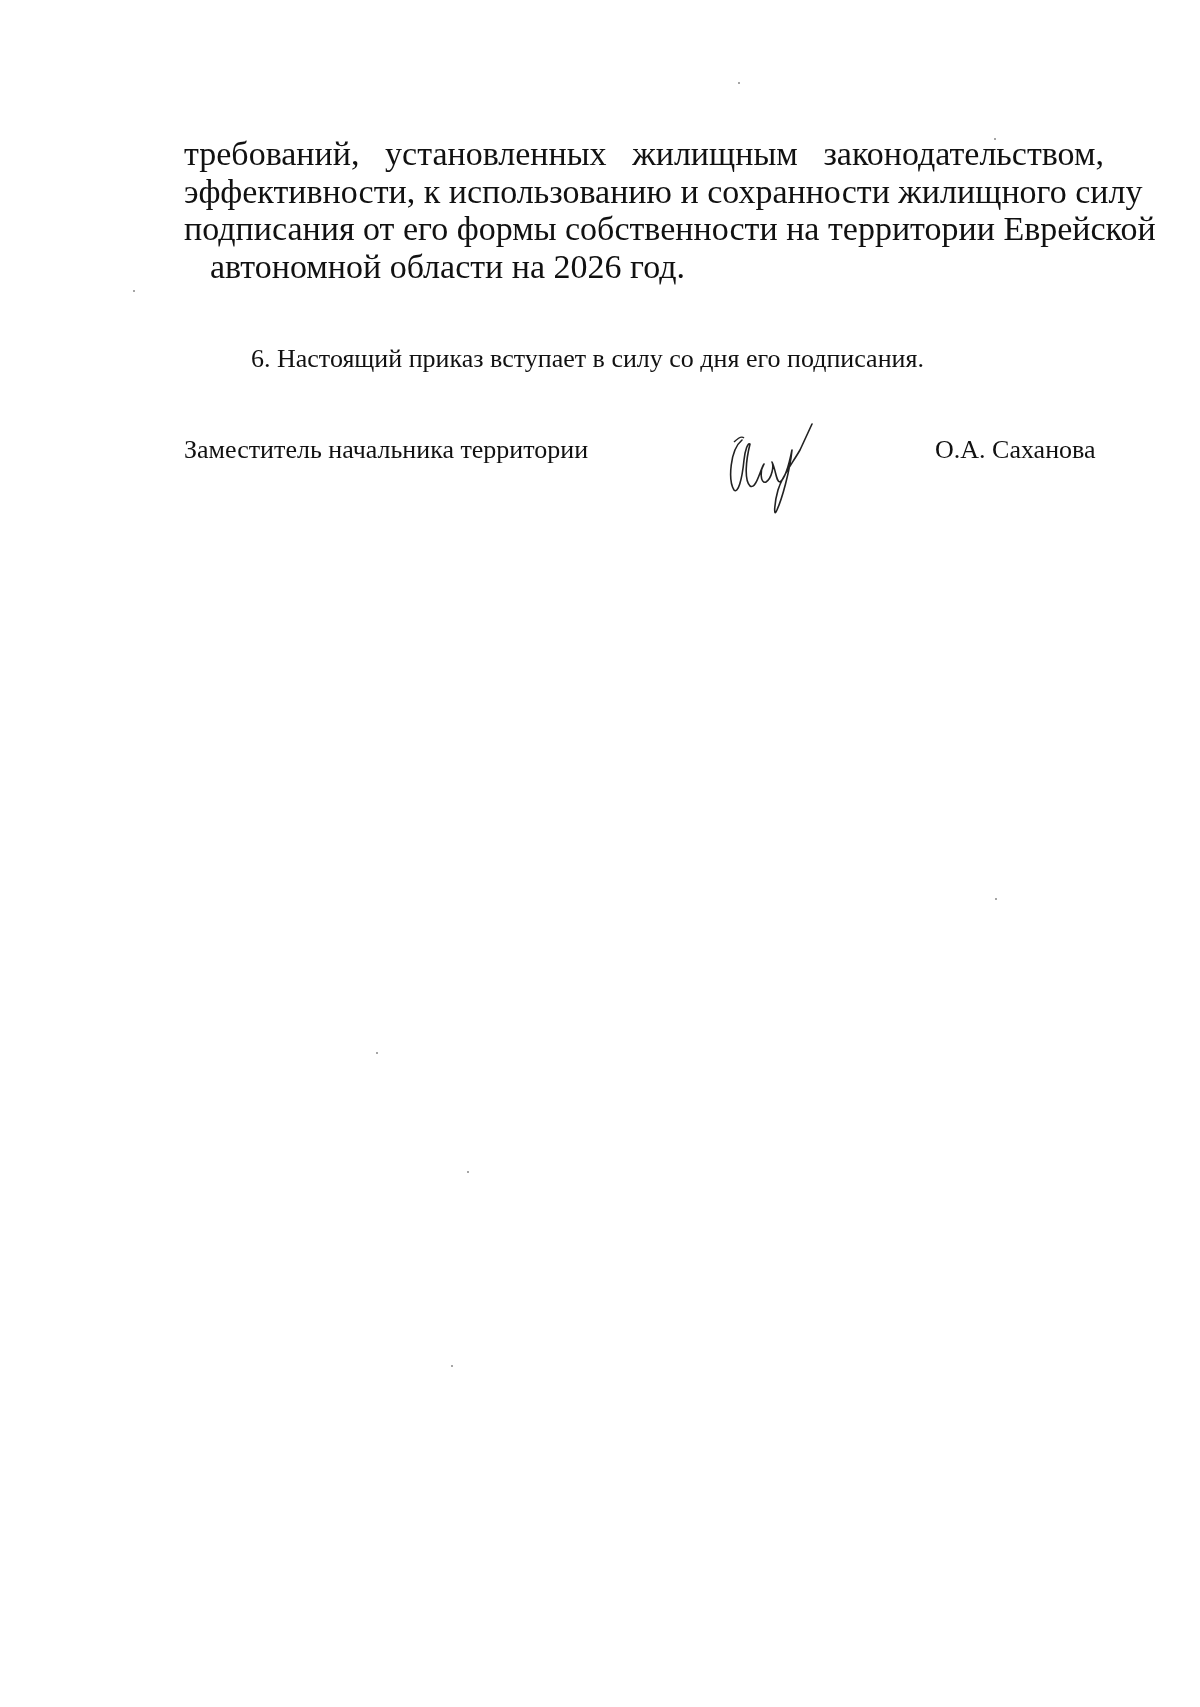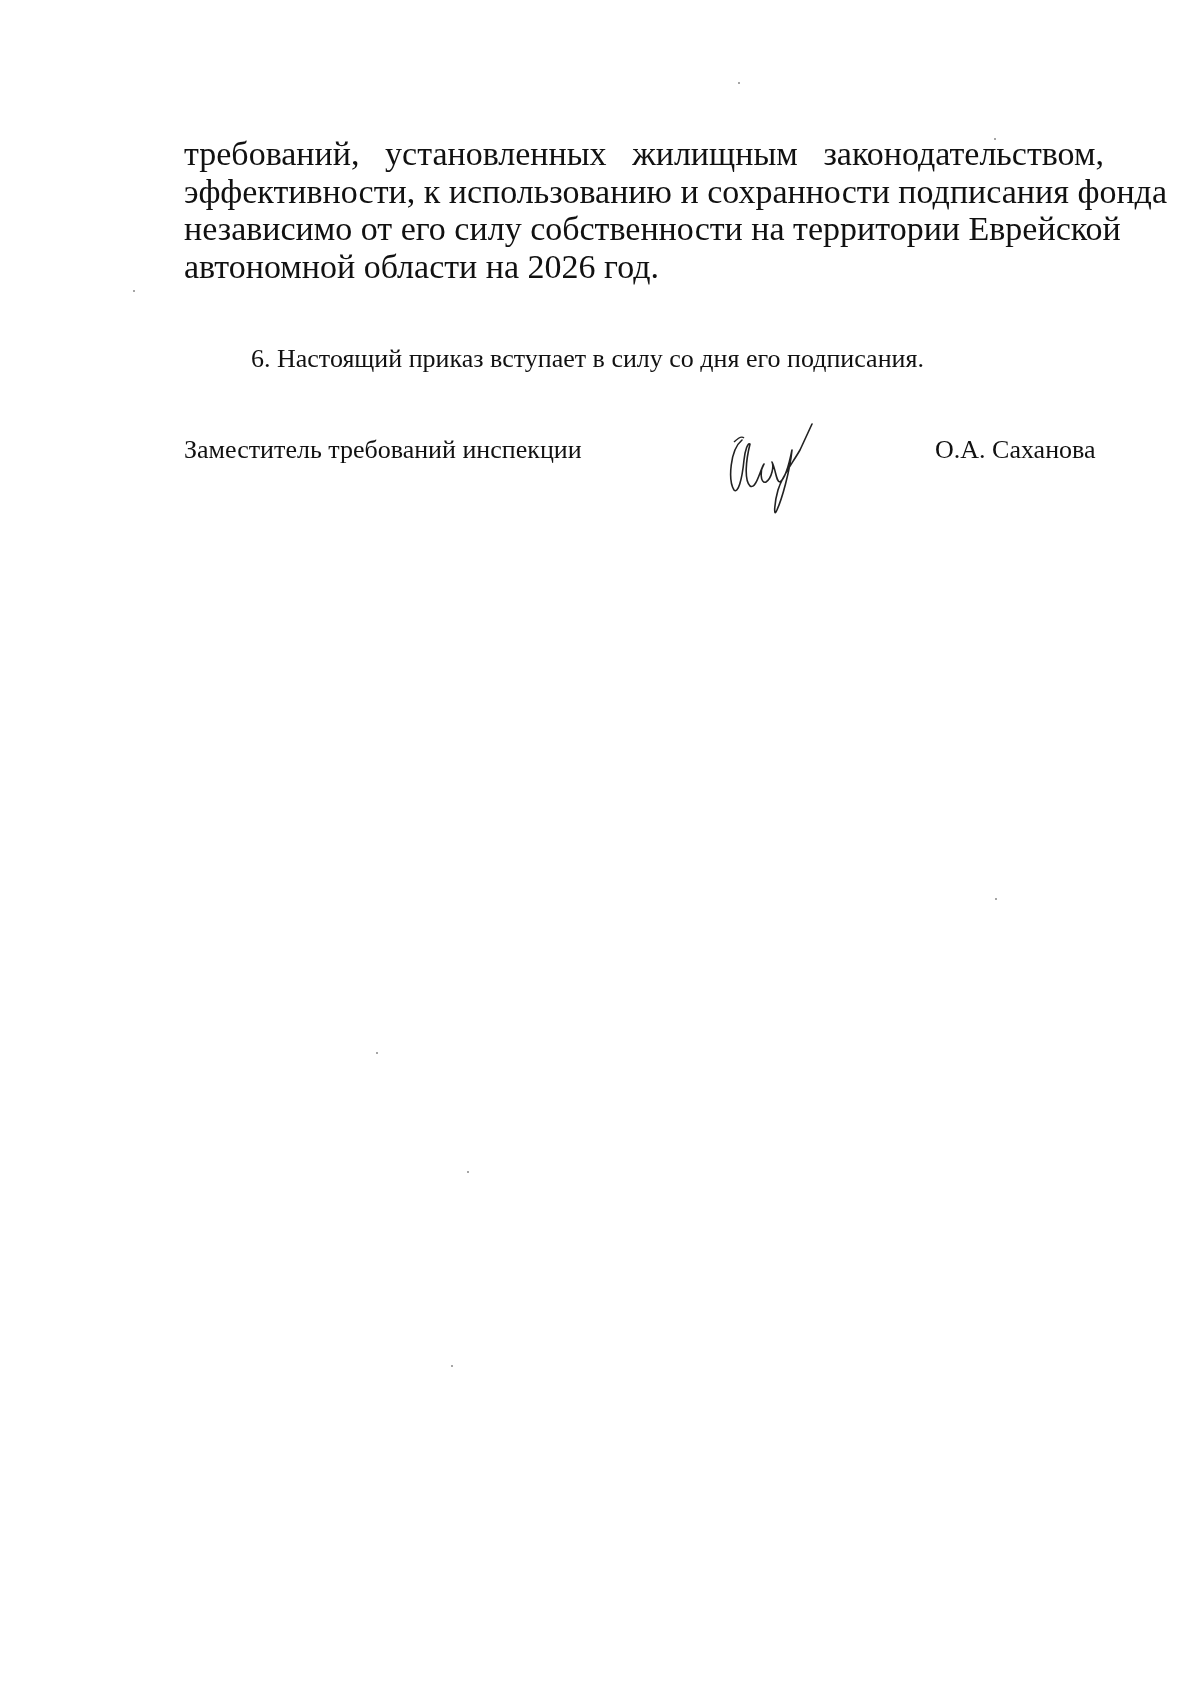--- a/index.html
+++ b/index.html
@@ -1,42 +1,42 @@
 <!DOCTYPE html>
 <html><head>
 <meta charset="utf-8">
 <style>
   html, body { margin: 0; padding: 0; background: #ffffff; }
   body { width: 1200px; height: 1707px; position: relative; overflow: hidden;
          font-family: "Liberation Serif", "DejaVu Serif", serif; color: #111; }
   .page { position: absolute; left: 0; top: 0; width: 1200px; height: 1707px; background: #fff; }
   .para { position: absolute; left: 184px; width: 920px; font-size: 34px; line-height: 37.5px; text-align: justify; }
   .para .line { display: block; text-align: justify; text-align-last: justify; height: 37.5px; white-space: nowrap; }
-  .para .line.last { text-align-last: left; }
+  .para .line.last { text-align-last: left; margin-left: 26px; }
   .item2 { position: absolute; left: 251px; top: 340px; font-size: 26px; line-height: 37.5px; white-space: nowrap; }
   .sig-title { position: absolute; left: 184px; top: 435px; font-size: 26px; white-space: nowrap; }
   .sig-name { position: absolute; left: 935px; top: 435px; font-size: 26px; white-space: nowrap; }
   .signature { position: absolute; left: 720px; top: 420px; width: 110px; height: 95px; }
   .speck { position: absolute; width: 2px; height: 2px; background: #888; border-radius: 1px; }
 </style>
 </head>
 <body>
 
 <div class="page">
 
   <div class="para" style="top:135px;">
     <span class="line">требований, установленных жилищным законодательством,</span>
-    <span class="line">эффективности, к использованию и сохранности подписания фонда</span>
-    <span class="line">независимо от его силу собственности на территории Еврейской</span>
+    <span class="line">эффективности, к использованию и сохранности жилищного силу</span>
+    <span class="line">подписания от его формы собственности на территории Еврейской</span>
     <span class="line last">автономной области на 2026 год.</span>
   </div>
 
   <div class="item2">6. Настоящий приказ вступает в силу со дня его подписания.</div>
 
-  <div class="sig-title">Заместитель требований инспекции</div>
+  <div class="sig-title">Заместитель начальника территории</div>
 
   <svg class="signature" viewBox="0 0 110 95">
     <path d="M22 20 C10 30, 8 60, 14 70 C18 74, 22 60, 24 40 C25 30, 28 22, 30 24 C26 40, 24 60, 30 66 C36 70, 40 50, 44 44 C40 50, 40 64, 46 62 C52 58, 54 46, 52 42 C56 50, 56 62, 60 62 C66 58, 70 40, 72 30 C70 50, 62 80, 56 92 C54 96, 54 84, 58 70 C62 56, 72 44, 80 30 L92 4" fill="none" stroke="#222" stroke-width="1.6" stroke-linecap="round" stroke-linejoin="round"></path>
     <path d="M14 22 C18 18, 22 16, 24 18" fill="none" stroke="#222" stroke-width="1.4"></path>
   </svg>
 
   <div class="sig-name">О.А. Саханова</div>
 
   <div class="speck" style="left:738px; top:82px;"></div>
   <div class="speck" style="left:994px; top:138px;"></div>

